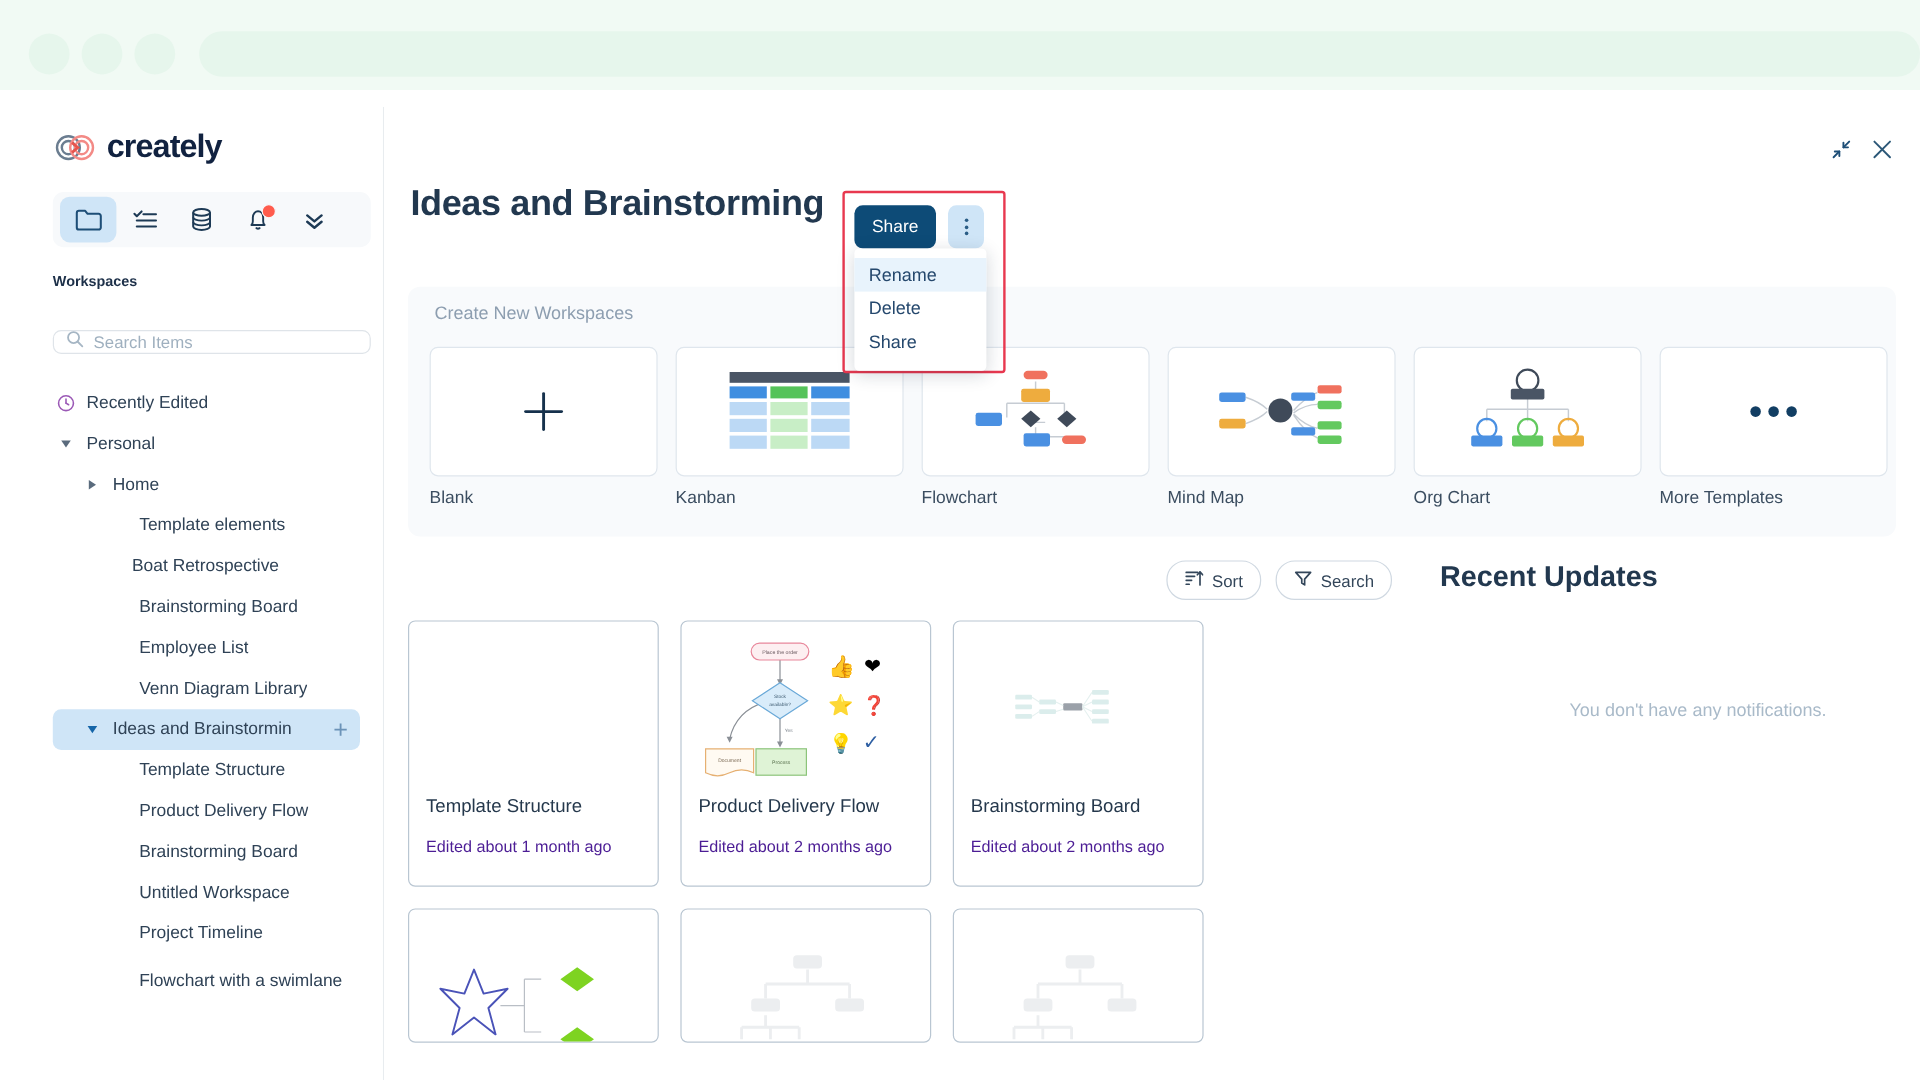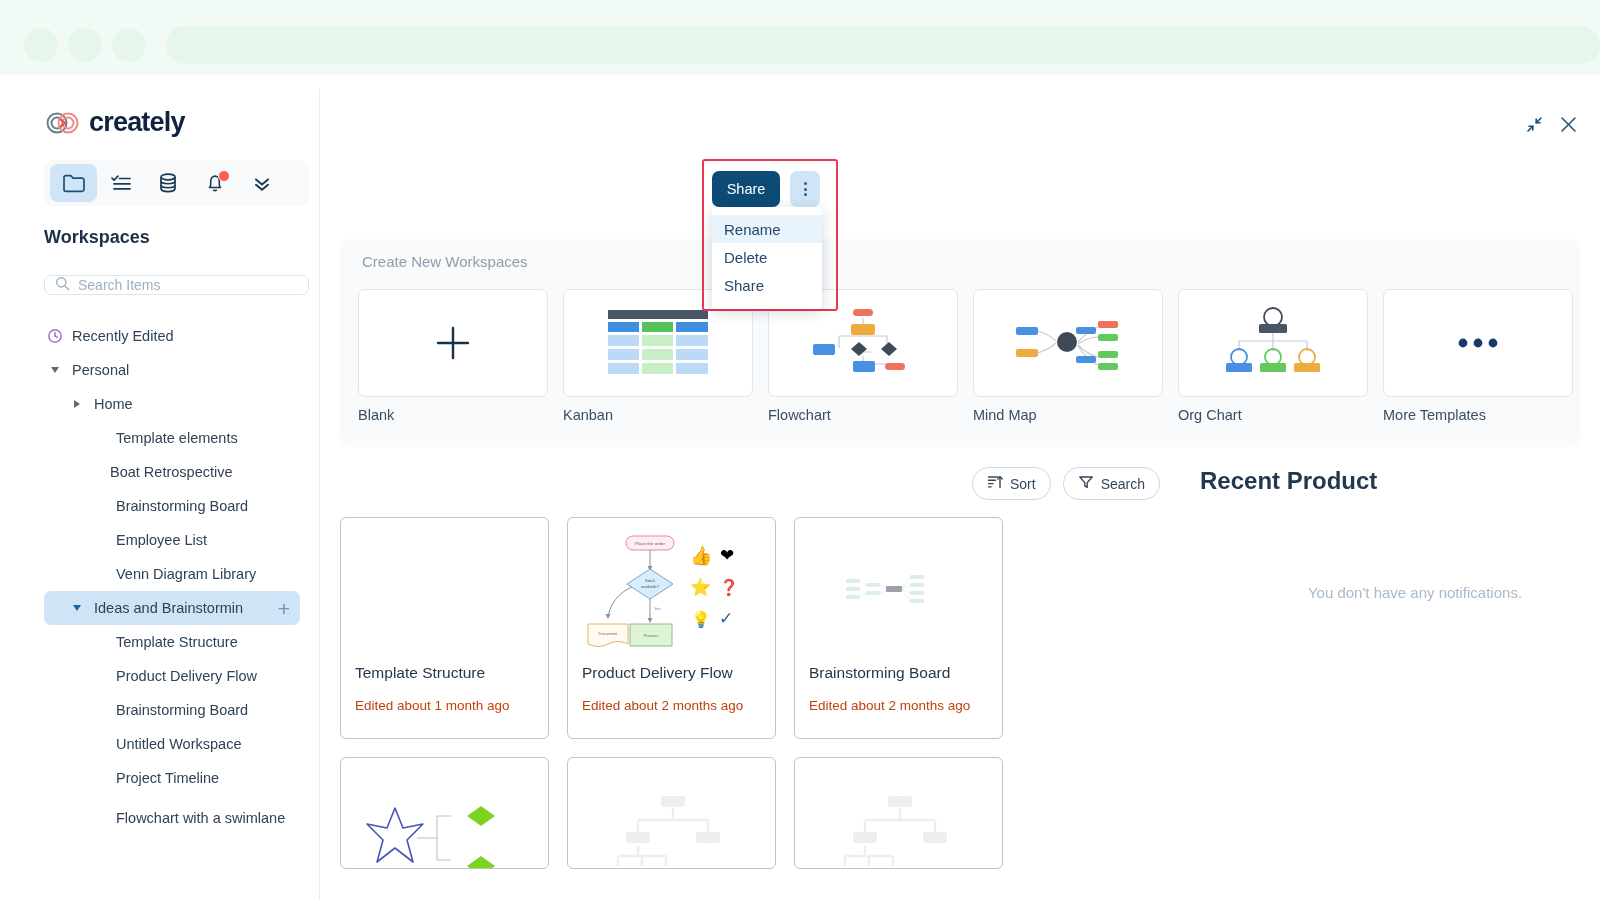--- a/index.html
+++ b/index.html
@@ -97,21 +97,21 @@
     top: 6px; right: 8px;
     width: 12px; height: 12px;
     border-radius: 50%;
     background: #ff5c4d;
     border: 1.5px solid #f7f9fb;
   }
 
   #workspaces-title {
     position: absolute;
     top: 138px; left: 12px;
-    font-size: 18px;
+    font-size: 12px;
     font-weight: bold;
     color: #1d3049;
   }
 
   #search-box {
     position: absolute;
     top: 186px; left: 12px;
     width: 265px; height: 20px;
     border: 1px solid #dfe4e9;
     border-radius: 7px;
@@ -369,21 +369,21 @@
   .doc-name {
     position: absolute;
     top: 146px; left: 14px;
     font-size: 15.5px;
     color: #25384c;
   }
   .doc-meta {
     position: absolute;
     top: 180px; left: 14px;
     font-size: 13.5px;
-    color: #c2410c;
+    color: #4c1d95;
   }
   .doc-card.partial { height: 112px; }
 </style>
 </head>
 <body>
 
 <div id="browser-chrome">
   <div class="chrome-dot d1"></div>
   <div class="chrome-dot d2"></div>
   <div class="chrome-dot d3"></div>
@@ -545,20 +545,21 @@
         </svg>
       </span>
       <span class="win-ctl">
         <svg width="19" height="19" viewBox="0 0 19 19">
           <line x1="3" y1="3" x2="16" y2="16" stroke="#2c5878" stroke-width="1.6" stroke-linecap="round"></line>
           <line x1="16" y1="3" x2="3" y2="16" stroke="#2c5878" stroke-width="1.6" stroke-linecap="round"></line>
         </svg>
       </span>
     </div>
 
+    <div id="page-title">Ideas and Brainstorming</div>
 
     <div id="share-highlight"></div>
 
     <div id="share-button">Share</div>
 
     <div id="kebab-button">
       <span class="kebab-dots">
           <i></i>
           <i></i>
           <i></i>
@@ -681,21 +682,21 @@
       <div class="sf-btn">
         <span>
           <svg width="16" height="16" viewBox="0 0 16 16">
             <path d="M1.8 3 H14.2 L9.2 8.6 V13.4 L6.8 11.8 V8.6 Z" fill="none" stroke="#33465a" stroke-width="1.4" stroke-linejoin="round"></path>
           </svg>
         </span>
         <span>Search</span>
       </div>
     </div>
 
-    <div id="recent-updates-title">Recent Product</div>
+    <div id="recent-updates-title">Recent Updates</div>
     <div id="no-notifications">You don't have any notifications.</div>
 
     <div id="doc-grid">
         <div class="doc-card">
           <div class="doc-thumb"></div>
           <div class="doc-name">Template Structure</div>
           <div class="doc-meta">Edited about 1 month ago</div>
         </div>
         <div class="doc-card">
           <div class="doc-thumb">

